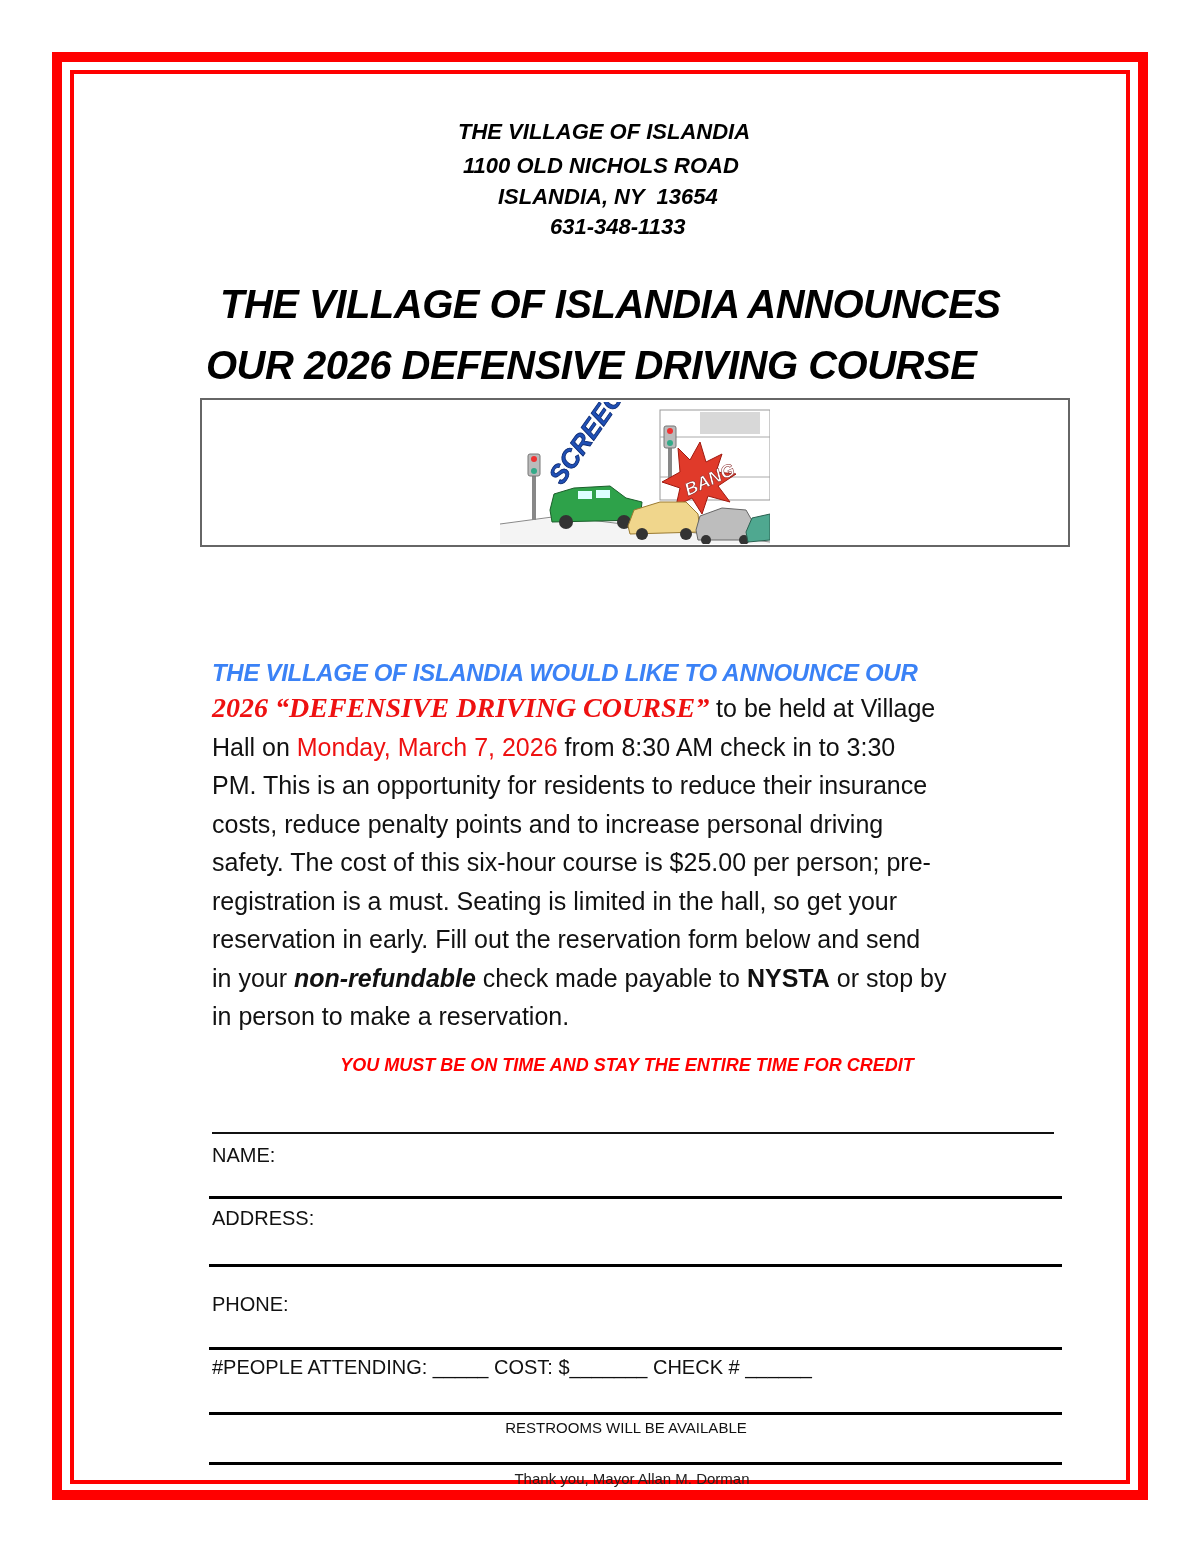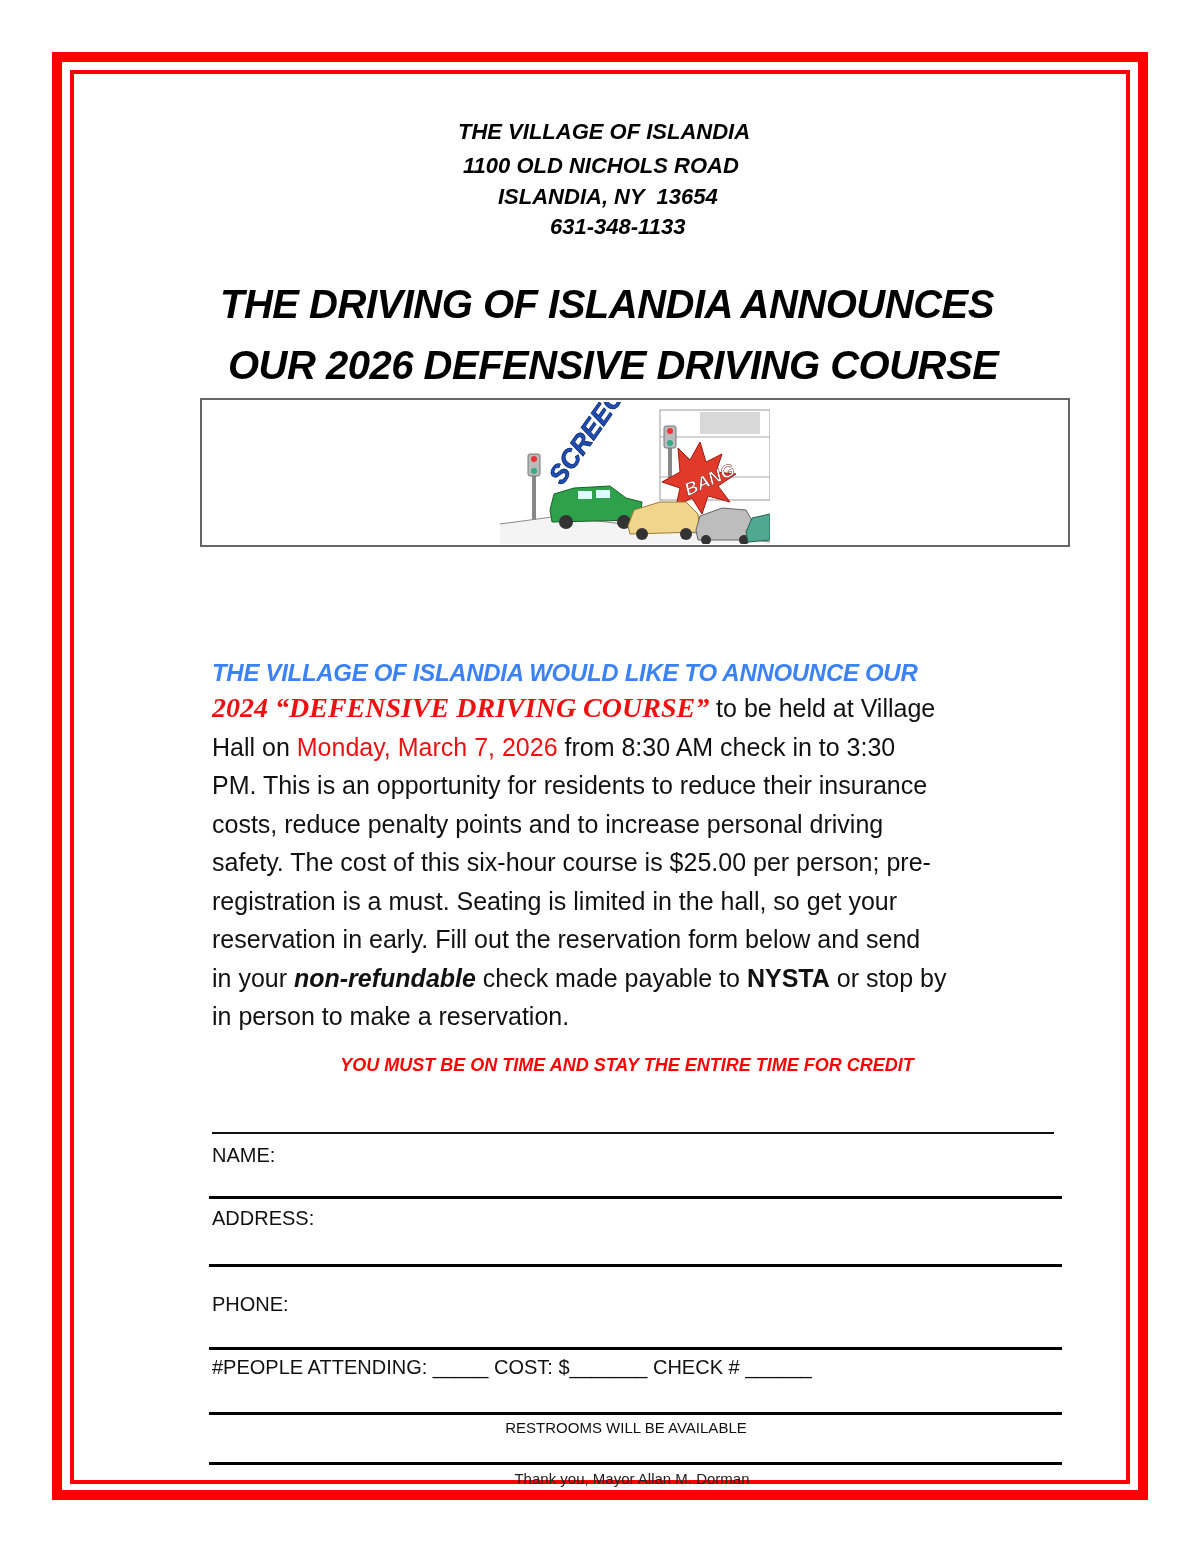--- a/index.html
+++ b/index.html
@@ -13,21 +13,21 @@
   
   .addr { font-family: "Liberation Sans", sans-serif; font-weight: bold; font-style: italic; font-size: 22px; color: #000; white-space: pre; line-height: 34px; }
   .addr-1 { left: 458px; top: 115px; }
   .addr-2 { left: 463px; top: 149px; }
   .addr-3 { left: 498px; top: 180px; }
   .addr-4 { left: 550px; top: 210px; }
 
   
   .title { font-family: "Liberation Sans", sans-serif; font-weight: bold; font-style: italic; font-size: 40px; color: #000; white-space: nowrap; letter-spacing: -0.5px; }
   .title-1 { left: 220px; top: 282px; }
-  .title-2 { left: 228px; top: 343px; }
+  .title-2 { left: 206px; top: 343px; }
 
   
   .img-box { left: 200px; top: 398px; width: 870px; height: 149px; box-sizing: border-box; border: 2px solid #666; background: #fff; }
   .illus { left: 500px; top: 402px; width: 270px; height: 142px; }
 
   
   .body-text { font-family: "Liberation Sans", sans-serif; font-size: 25px; color: #111; line-height: 38.5px; }
   .lead { left: 212px; top: 654px; font-weight: bold; font-style: italic; font-size: 24px; white-space: nowrap; color: #3b82f6; letter-spacing: -0.3px; }
   .para { left: 212px; top: 689px; width: 850px; }
   .para .ln { display: block; white-space: nowrap; }
@@ -49,21 +49,21 @@
 <body>
 
 <div class="abs border-outer"></div>
 <div class="abs border-inner"></div>
 
 <div class="abs addr addr-1">THE VILLAGE OF ISLANDIA</div>
 <div class="abs addr addr-2">1100 OLD NICHOLS ROAD</div>
 <div class="abs addr addr-3">ISLANDIA, NY  13654</div>
 <div class="abs addr addr-4">631-348-1133</div>
 
-<div class="abs title title-1">THE DRIVING OF ISLANDIA ANNOUNCES</div>
+<div class="abs title title-1">THE VILLAGE OF ISLANDIA ANNOUNCES</div>
 <div class="abs title title-2">OUR 2026 DEFENSIVE DRIVING COURSE</div>
 
 <div class="abs img-box"></div>
 <svg class="abs illus" viewBox="0 0 270 142">
 
   <polygon points="0,122 90,112 270,138 270,142 0,142" fill="#f4f4f4"></polygon>
   <line x1="0" y1="122" x2="90" y2="110" stroke="#888" stroke-width="1"></line>
   <line x1="90" y1="118" x2="270" y2="140" stroke="#888" stroke-width="1"></line>
 
   <rect x="160" y="8" width="110" height="90" fill="#ffffff" stroke="#999" stroke-width="1"></rect>
@@ -99,21 +99,21 @@
   <path d="M196,128 L200,114 L222,106 L246,108 L254,122 L252,138 L198,138 Z" fill="#bdbdbd" stroke="#666" stroke-width="1"></path>
   <circle cx="206" cy="138" r="5" fill="#333"></circle>
     <circle cx="244" cy="138" r="5" fill="#333"></circle>
 
   <path d="M246,130 L252,116 L270,112 L270,138 L248,140 Z" fill="#4fa890" stroke="#2a6050" stroke-width="1"></path>
 </svg>
 
 <div class="abs body-text lead">THE VILLAGE OF ISLANDIA WOULD LIKE TO ANNOUNCE OUR</div>
 
 <div class="abs body-text para">
-  <span class="ln"><span class="red-serif">2024 “DEFENSIVE DRIVING COURSE”</span><span> to be held at Village</span></span>
+  <span class="ln"><span class="red-serif">2026 “DEFENSIVE DRIVING COURSE”</span><span> to be held at Village</span></span>
   <span class="ln"><span>Hall on </span><span class="red">Monday, March 7, 2026</span><span> from 8:30 AM check in to 3:30</span></span>
   <span class="ln">PM.  This is an opportunity for residents to reduce their insurance</span>
   <span class="ln">costs, reduce penalty points and to increase personal driving</span>
   <span class="ln">safety.  The cost of this six-hour course is $25.00 per person; pre-</span>
   <span class="ln">registration is a must.  Seating is limited in the hall, so get your</span>
   <span class="ln">reservation in early.  Fill out the reservation form below and send</span>
   <span class="ln"><span>in your </span><span class="bi">non-refundable</span><span> check made payable to </span><span class="b">NYSTA</span><span> or stop by</span></span>
   <span class="ln">in person to make a reservation.</span>
 </div>
 

